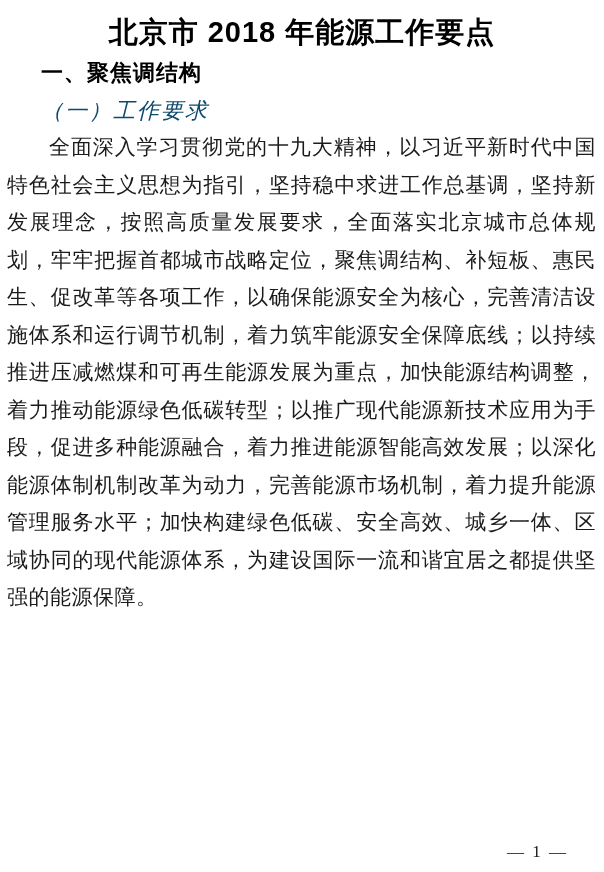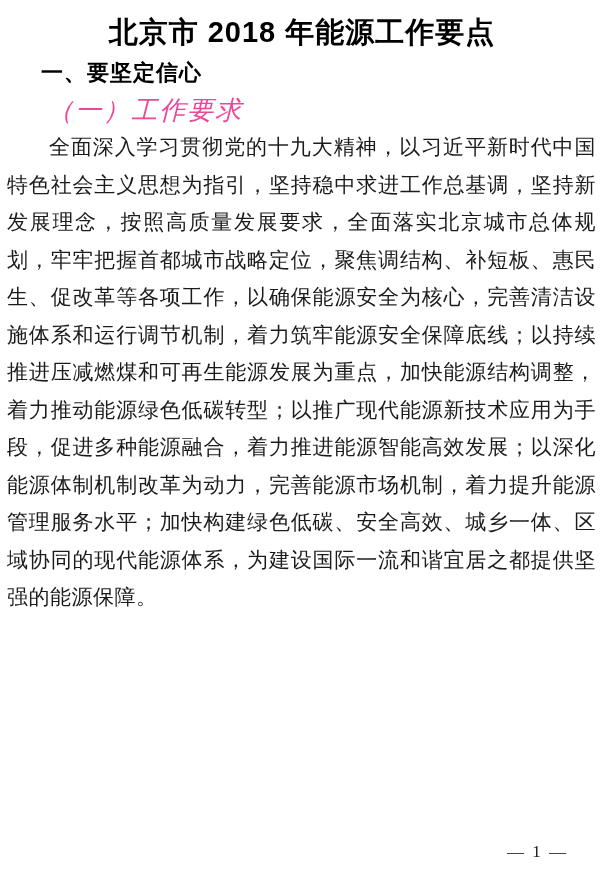--- a/index.html
+++ b/index.html
@@ -43,23 +43,23 @@
     font-size: 22px;
     line-height: 37.5px;
     color: #000000;
     text-indent: 1.55em;
     letter-spacing: 1px;
   }
   .heading-l2 {
     font-family: "Liberation Serif", "DejaVu Serif", serif;
     font-style: italic;
     font-weight: 400;
-    font-size: 26px;
+    font-size: 22px;
     line-height: 37.5px;
-    color: #ec4899;
+    color: #0c4a6e;
     text-indent: 1.55em;
     letter-spacing: 2px;
   }
   .page-footer {
     position: absolute;
     right: 36px;
     bottom: 10px;
     font-family: "Liberation Serif", "DejaVu Serif", serif;
     font-size: 17px;
     color: #1b1b1b;
@@ -69,21 +69,21 @@
 </head>
 <body>
 
 <div class="page">
 
   <h1 class="doc-title">北京市 2018 年能源工作要点</h1>
 
   <div class="doc-body">
 
 
-    <h2 class="heading-l1">一、要坚定信心</h2>
+    <h2 class="heading-l1">一、聚焦调结构</h2>
 
     <h3 class="heading-l2">（一）工作要求</h3>
 
     <p class="para">全面深入学习贯彻党的十九大精神，以习近平新时代中国特色社会主义思想为指引，坚持稳中求进工作总基调，坚持新发展理念，按照高质量发展要求，全面落实北京城市总体规划，牢牢把握首都城市战略定位，聚焦调结构、补短板、惠民生、促改革等各项工作，以确保能源安全为核心，完善清洁设施体系和运行调节机制，着力筑牢能源安全保障底线；以持续推进压减燃煤和可再生能源发展为重点，加快能源结构调整，着力推动能源绿色低碳转型；以推广现代能源新技术应用为手段，促进多种能源融合，着力推进能源智能高效发展；以深化能源体制机制改革为动力，完善能源市场机制，着力提升能源管理服务水平；加快构建绿色低碳、安全高效、城乡一体、区域协同的现代能源体系，为建设国际一流和谐宜居之都提供坚强的能源保障。</p>
 
   </div>
 
   <div class="page-footer">— 1 —</div>
 
 </div>

